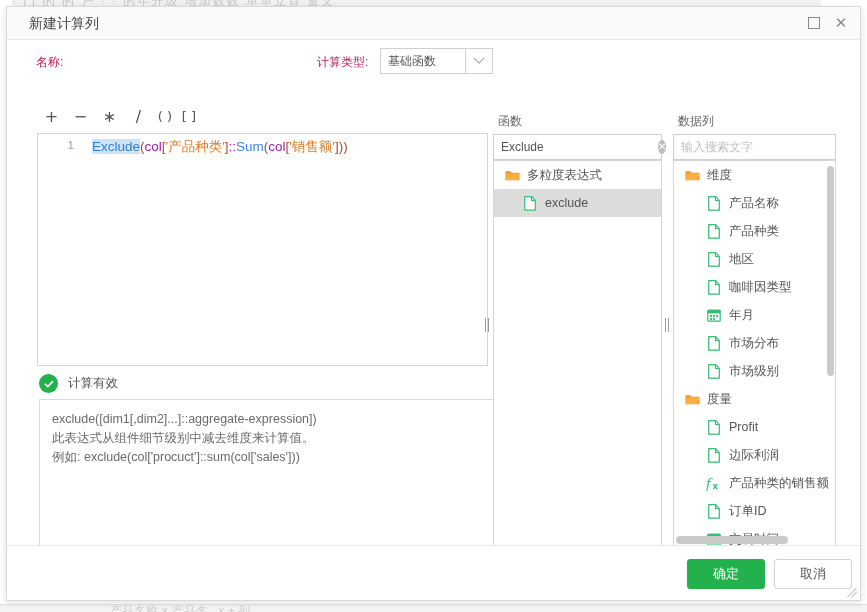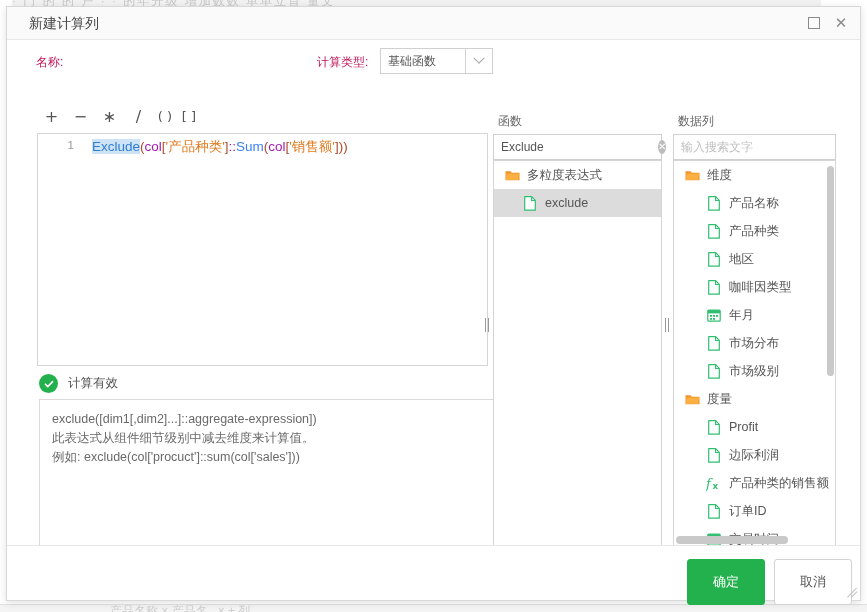--- a/index.html
+++ b/index.html
@@ -222,21 +222,21 @@
   .scroll-thumb-h {
     position: absolute; left: 0; height: 8px; border-radius: 4px; background: #c9c9c9;
   }
 
   
   .footer {
     position: absolute; left: 0; right: 0; bottom: 0; height: 54px;
     border-top: 1px solid #e8e8e8; background: #fff;
   }
   .btn {
-    position: absolute; top: 13px; height: 46px;
+    position: absolute; top: 13px; height: 30px;
     font-family: "Liberation Sans", sans-serif; font-size: 13px;
     border-radius: 3px; cursor: pointer; box-sizing: border-box;
     display: flex; align-items: center; justify-content: center;
   }
   .btn-ok { right: 95px; width: 78px; background: #22b14c; color: #fff; border: 1px solid #22b14c; }
   .btn-cancel { right: 8px; width: 78px; background: #fff; color: #555; border: 1px solid #d2d2d2; }
   .resize-grip {
     position: absolute; right: 2px; bottom: 2px; width: 12px; height: 12px;
     cursor: nwse-resize;
   }

